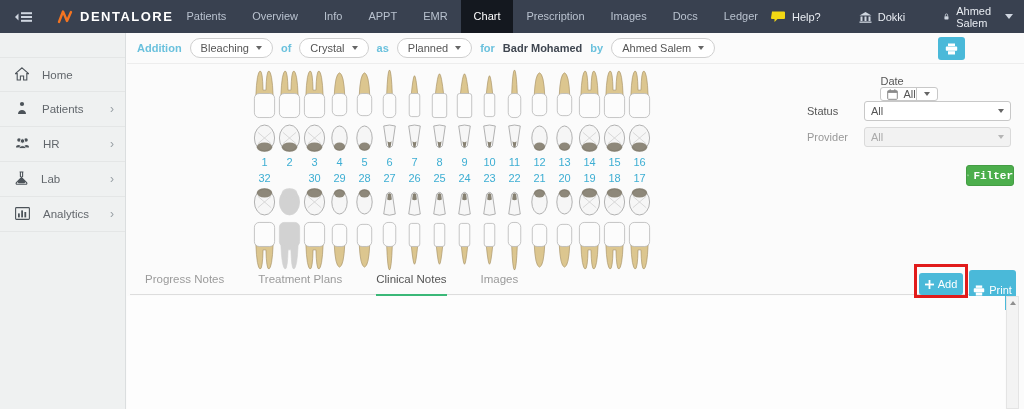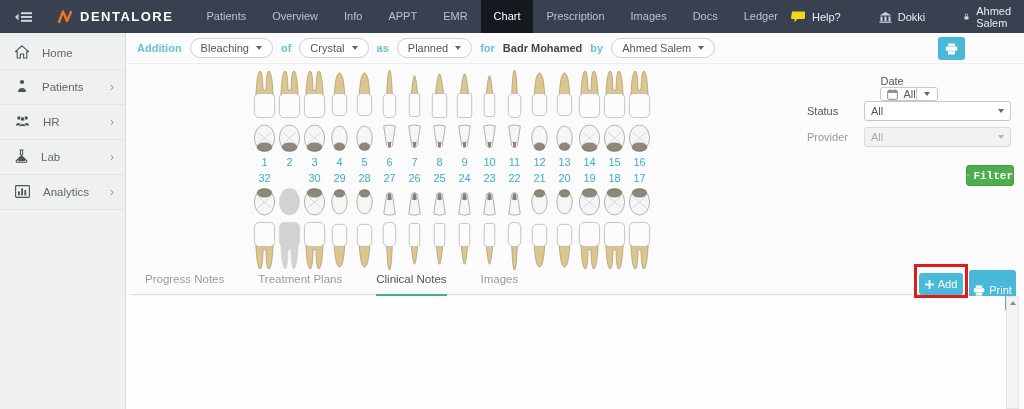--- a/index.html
+++ b/index.html
@@ -5,32 +5,32 @@
   * { margin:0; padding:0; box-sizing:border-box; }
   html,body { width:1024px; height:409px; font-family:"Liberation Sans", sans-serif; }
   .page { position:relative; width:1024px; height:409px; background:#fbfbfb; overflow:hidden;
           --accent:#4ab9d9; --green:#4cae4c; --tab-green:#3bb878; --red:#e11b1b;
           --navbar:#394150; --orange:#f47421; --toothnum:#3daed3; }
 
   
   .navbar { position:absolute; left:0; top:0; width:1024px; height:33px; background:var(--navbar);
             display:flex; align-items:center; padding-left:14px; z-index:30; }
   .collapse-btn { display:flex; align-items:center; margin-right:24px; cursor:pointer; }
-  .brand { display:flex; align-items:center; gap:7px; margin-right:20px; cursor:pointer; }
+  .brand { display:flex; align-items:center; gap:7px; cursor:pointer; }
   .brand-name { color:#fff; font-size:13px; font-weight:bold; letter-spacing:1.5px; }
   .nav-menu { display:flex; height:33px; }
   .nav-item { color:#b9c2cf; font-size:11px; line-height:33px; padding:0 13px; cursor:pointer; white-space:nowrap; }
   .nav-item.active { background:#14181f; color:#fff; }
   .nav-right { margin-left:auto; margin-right:14px; display:flex; align-items:center; gap:38px; }
   .nav-right .nr-item { display:flex; align-items:center; gap:6px; color:#e8ecf2; font-size:11px; cursor:pointer; }
   .caret-down-w { width:0; height:0; border-left:4px solid transparent; border-right:4px solid transparent; border-top:5px solid #cfd6e0; margin-left:3px; }
 
   
   .sidebar { position:absolute; left:0; top:33px; width:126px; bottom:0; background:#eff1f1;
-             border-right:1px solid #dbdedf; padding-top:2px; z-index:20; }
+             border-right:1px solid #dbdedf; padding-top:24px; z-index:20; }
   .side-item { height:35px; display:flex; align-items:center; padding-left:15px; gap:13px;
                color:#62676c; font-size:11.5px; border-bottom:1px solid rgba(0,0,0,0.045); cursor:pointer; }
   .side-item:first-child { border-top:1px solid rgba(0,0,0,0.045); }
   .side-item .chev { margin-left:auto; margin-right:11px; color:#9aa0a5; font-size:12px; }
 
   
   .toolbar { position:absolute; left:137px; top:36px; height:24px; display:flex; align-items:center;
              gap:8px; font-size:11px; }
   .tb-word { color:#6ac1dd; font-weight:bold; }
   .pill { border:1px solid #cfcfcf; border-radius:12px; background:#fff; padding:3px 10px;

